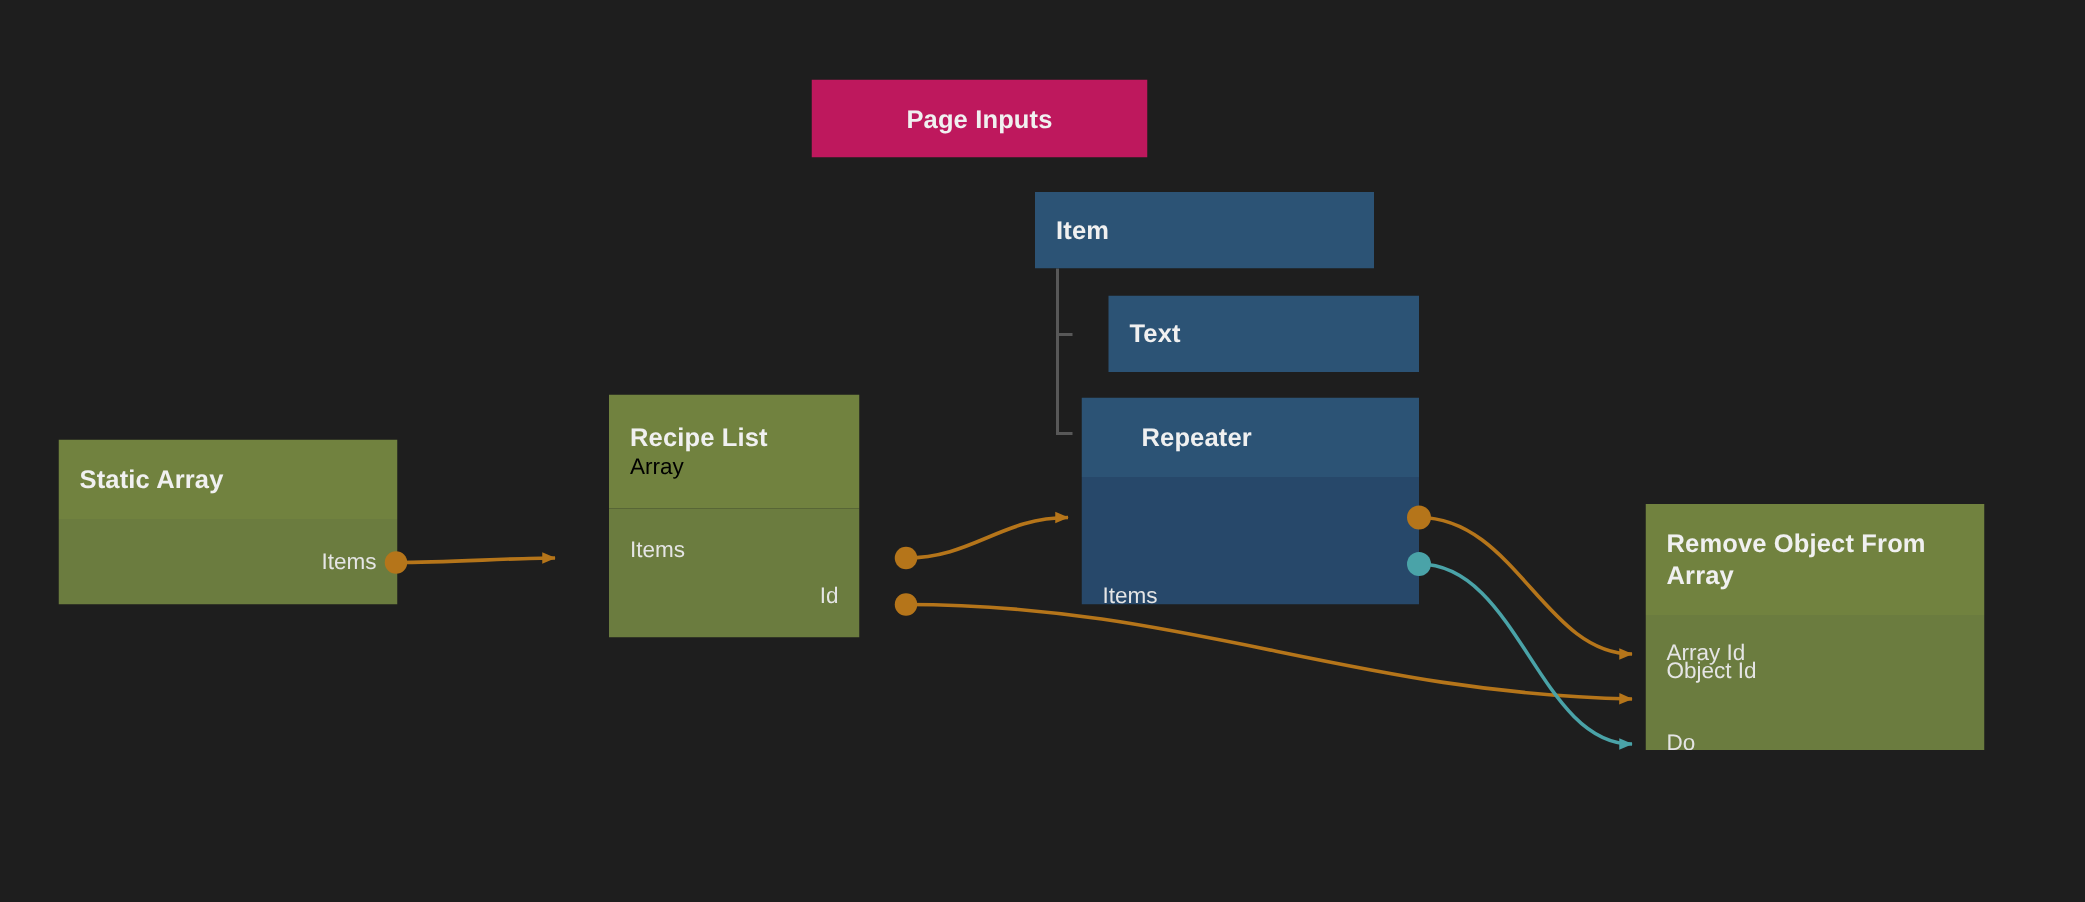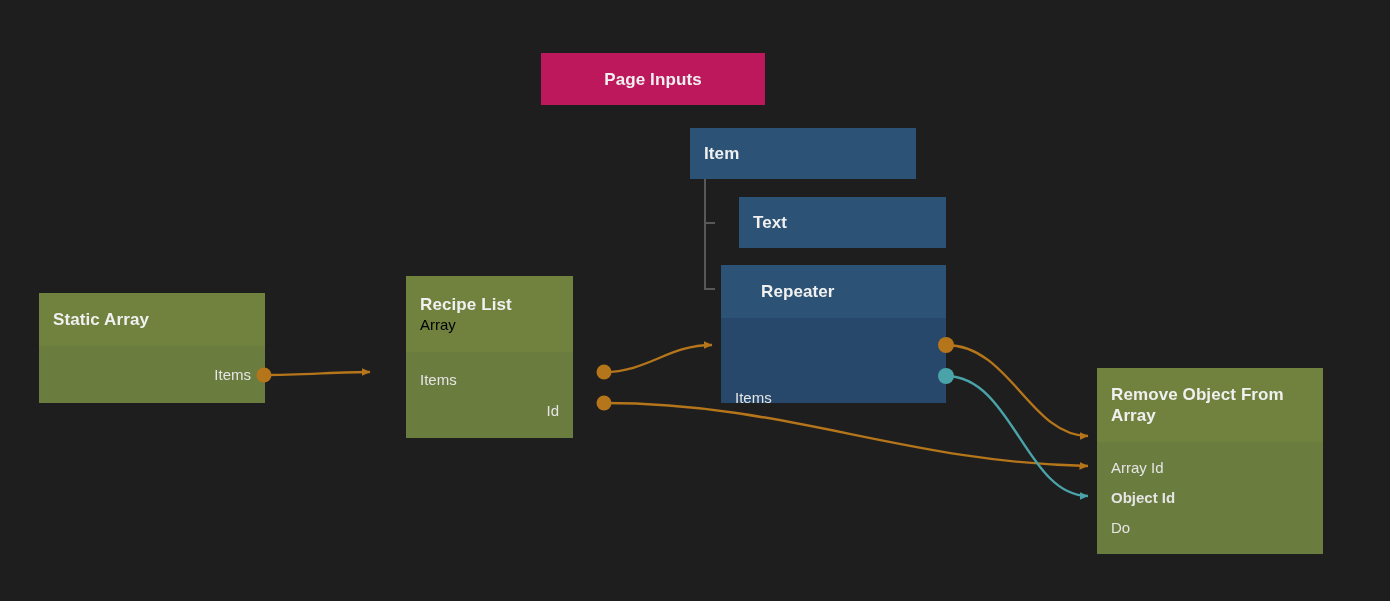--- a/index.html
+++ b/index.html
@@ -160,47 +160,47 @@
     <div class="node-header" style="height:53px;">
       <div class="node-title">Static Array</div>
     </div>
     <div class="node-body" style="height:57px;">
       <div class="port-row port-out" style="top:19px;">
         <span class="port-label">Items</span>
       </div>
     </div>
   </div>
 
-  <div class="node green" style="left:379px; top:276px; width:194px; height:162px;padding-left:27px;">
+  <div class="node green" style="left:379px; top:263px; width:194px; height:162px;padding-left:27px;">
     <div class="node-header" style="height:76px;">
       <div class="node-title">Recipe List</div>
       <div class="node-subtitle">Array</div>
     </div>
     <div class="node-body" style="height:86px;">
       <div class="port-row port-in" style="top:18px;">
         <span class="port-label">Items</span>
       </div>
       <div class="port-row port-out" style="top:18px;">
         <span class="port-label" style="opacity:0;">Items</span>
       </div>
       <div class="port-row port-out" style="top:49px;">
         <span class="port-label">Id</span>
       </div>
     </div>
   </div>
 
-  <div class="node green" style="left:1097px; top:336px; width:226px; height:186px;margin-top:32px;">
+  <div class="node green" style="left:1097px; top:336px; width:226px; height:164px;">
     <div class="node-header" style="height:74px;">
       <div class="node-title">Remove Object From Array</div>
     </div>
     <div class="node-body" style="height:112px;">
       <div class="port-row port-in" style="top:16px;">
         <span class="port-label">Array Id</span>
       </div>
-      <div class="port-row port-in" style="top:46px;font-weight:bold;">
+      <div class="port-row port-in" style="top:28px;">
         <span class="port-label">Object Id</span>
       </div>
       <div class="port-row port-in" style="top:76px;">
         <span class="port-label">Do</span>
       </div>
     </div>
   </div>
 
   <svg id="dots" style="position:absolute;left:0;top:0;pointer-events:none;" viewBox="0 0 1390 601" width="1390" height="601">
     <circle cx="264" cy="375" r="7.5" fill="#b5751a"></circle>

